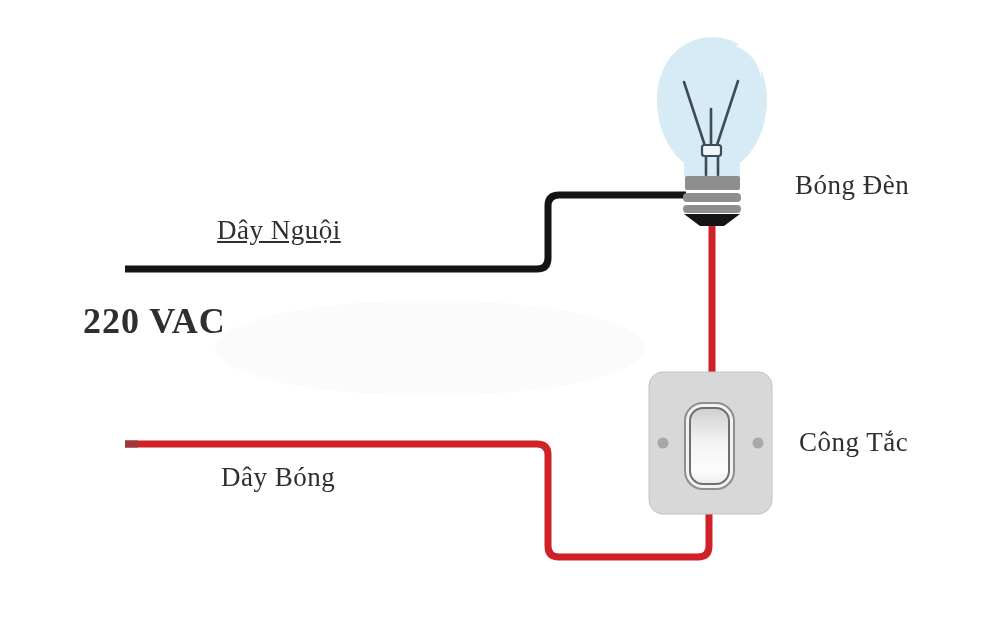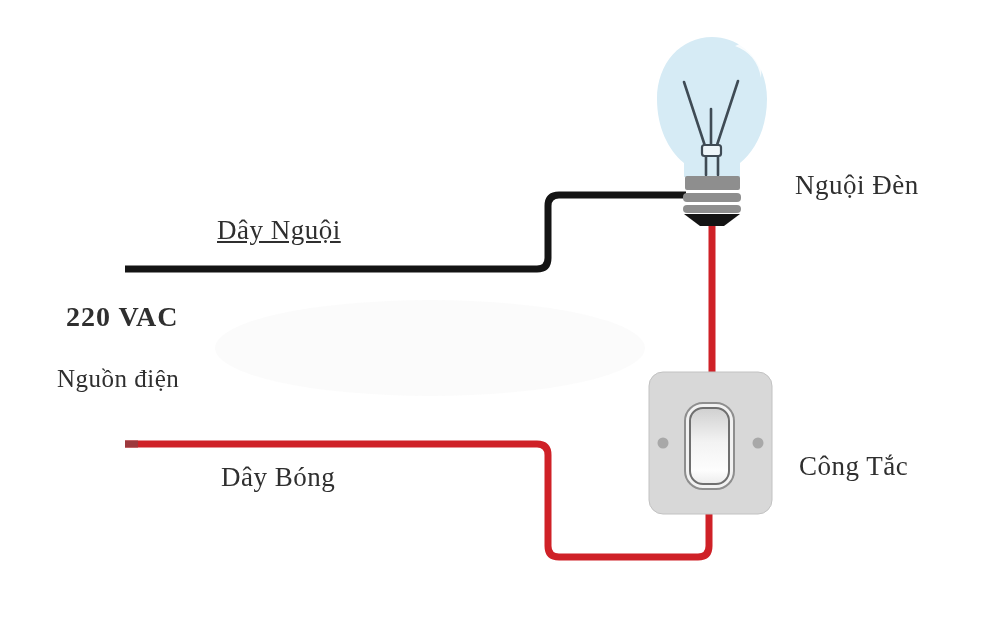--- a/index.html
+++ b/index.html
@@ -13,21 +13,21 @@
   .stage svg{position:absolute;left:0;top:0;}
   .label{
     position:absolute;
     color:var(--label-text,#2f2f2f);
     font-size:27px;
     line-height:1.1;
     white-space:nowrap;
     letter-spacing:0.5px;
     user-select:none;
   }
-  .label.voltage{font-size:28px;font-weight:600;letter-spacing:1px;}
+  .label.voltage{font-size:36px;font-weight:600;letter-spacing:1px;margin-left:17px;}
   .label.source{font-size:25px;}
   
   .neutral-wire{stroke:var(--neutral-wire,#141414);stroke-width:7;fill:none;stroke-linejoin:round;}
   .hot-wire{stroke:var(--hot-wire,#cf2127);stroke-width:7;fill:none;stroke-linejoin:round;}
   .hot-wire-cap{stroke:#9d393d;stroke-width:7;fill:none;}
   .bulb-glass{fill:var(--bulb-glass,#d6ebf5);}
   .bulb-filament{stroke:var(--bulb-filament,#3f4b55);stroke-width:2.6;fill:none;stroke-linecap:round;}
   .bulb-bead{stroke:var(--bulb-filament,#3f4b55);stroke-width:2.2;fill:#eef6fa;}
   .bulb-base{fill:var(--bulb-base,#8e8e8e);}
   .bulb-tip{fill:var(--bulb-tip,#141414);}
@@ -83,18 +83,17 @@
     <g>
       <rect class="switch-plate" x="649" y="372" width="123" height="142" rx="14"></rect>
       <circle class="switch-screw" cx="663" cy="443" r="5.5"></circle>
       <circle class="switch-screw" cx="758" cy="443" r="5.5"></circle>
       <rect class="switch-bezel" x="685" y="403" width="49" height="86" rx="18"></rect>
       <rect class="switch-rocker" x="690" y="408" width="39" height="76" rx="13"></rect>
     </g>
   </svg>
 
   <div class="label voltage" style="left:66px;top:302px;">220 VAC</div>
-  <div class="label source" style="left:57px;top:365px;">Nguồn điện</div>
   <div class="label" style="left:217px;top:216px;text-decoration:underline;">Dây Nguội</div>
   <div class="label" style="left:221px;top:463px;">Dây Bóng</div>
-  <div class="label" style="left:795px;top:171px;">Nguội Đèn</div>
-  <div class="label" style="left:799px;top:452px;">Công Tắc</div>
+  <div class="label" style="left:795px;top:171px;">Bóng Đèn</div>
+  <div class="label" style="left:799px;top:428px;">Công Tắc</div>
 </div>
 
 </body></html>

